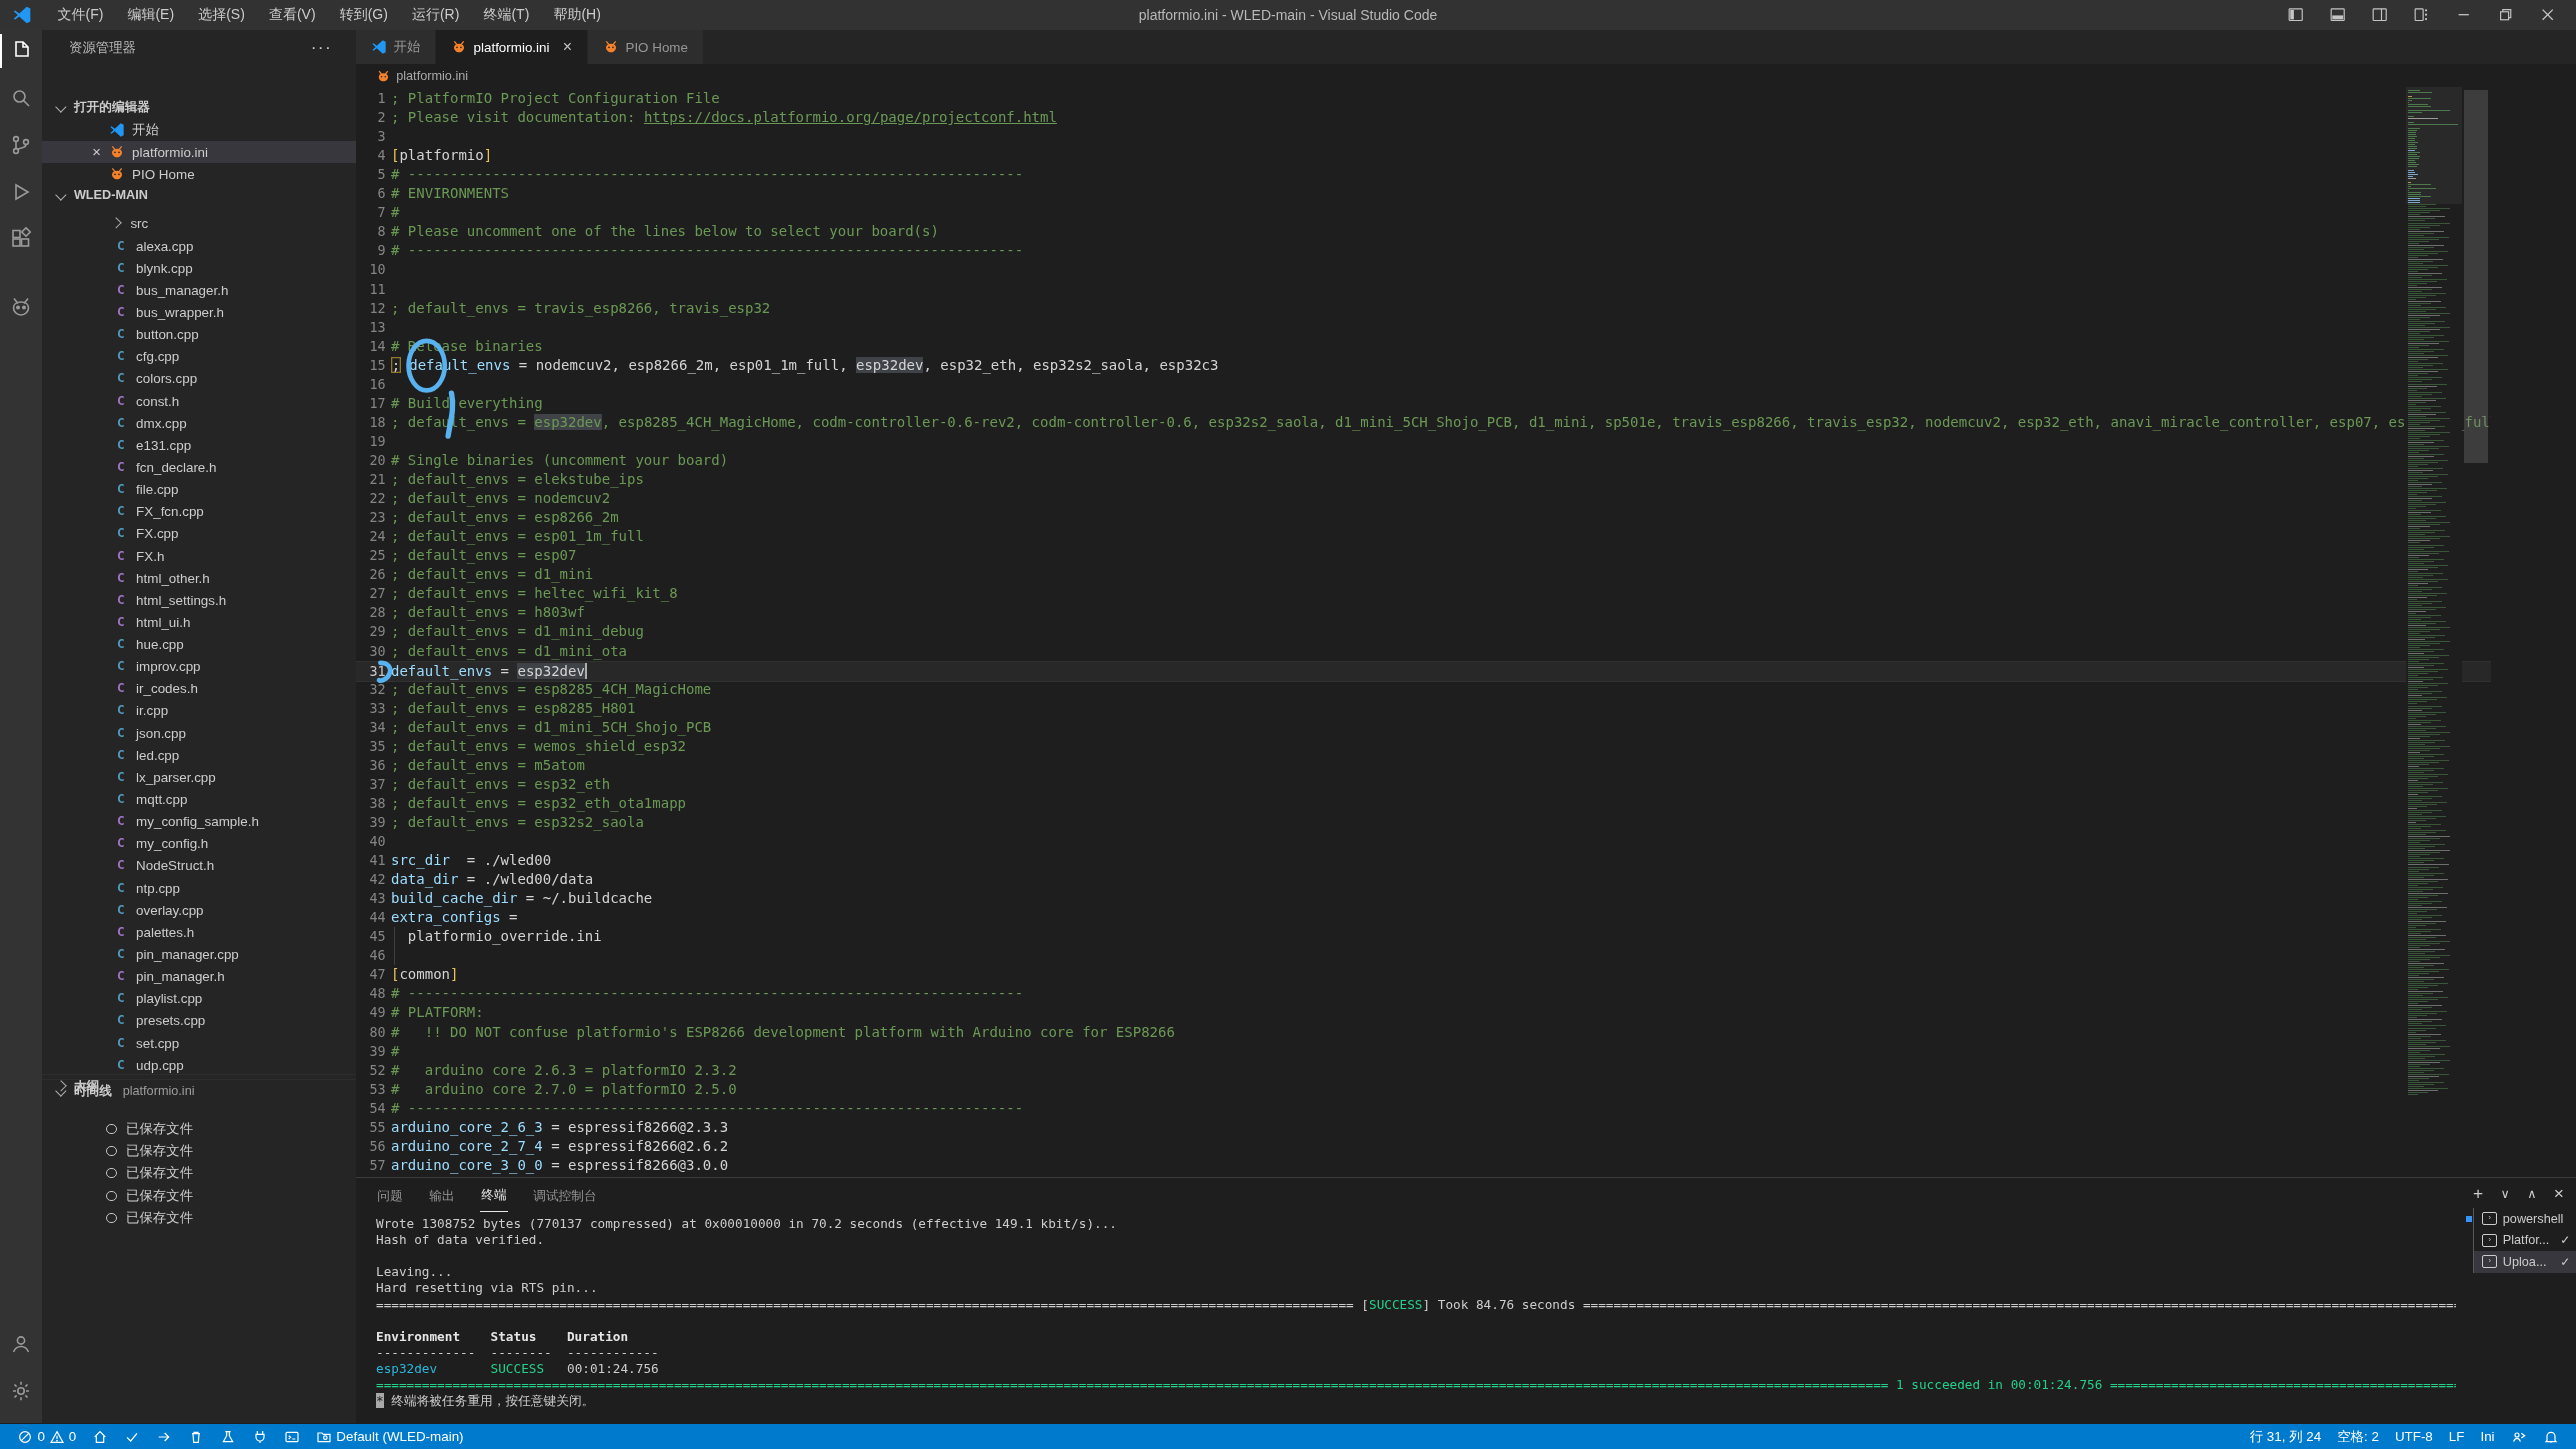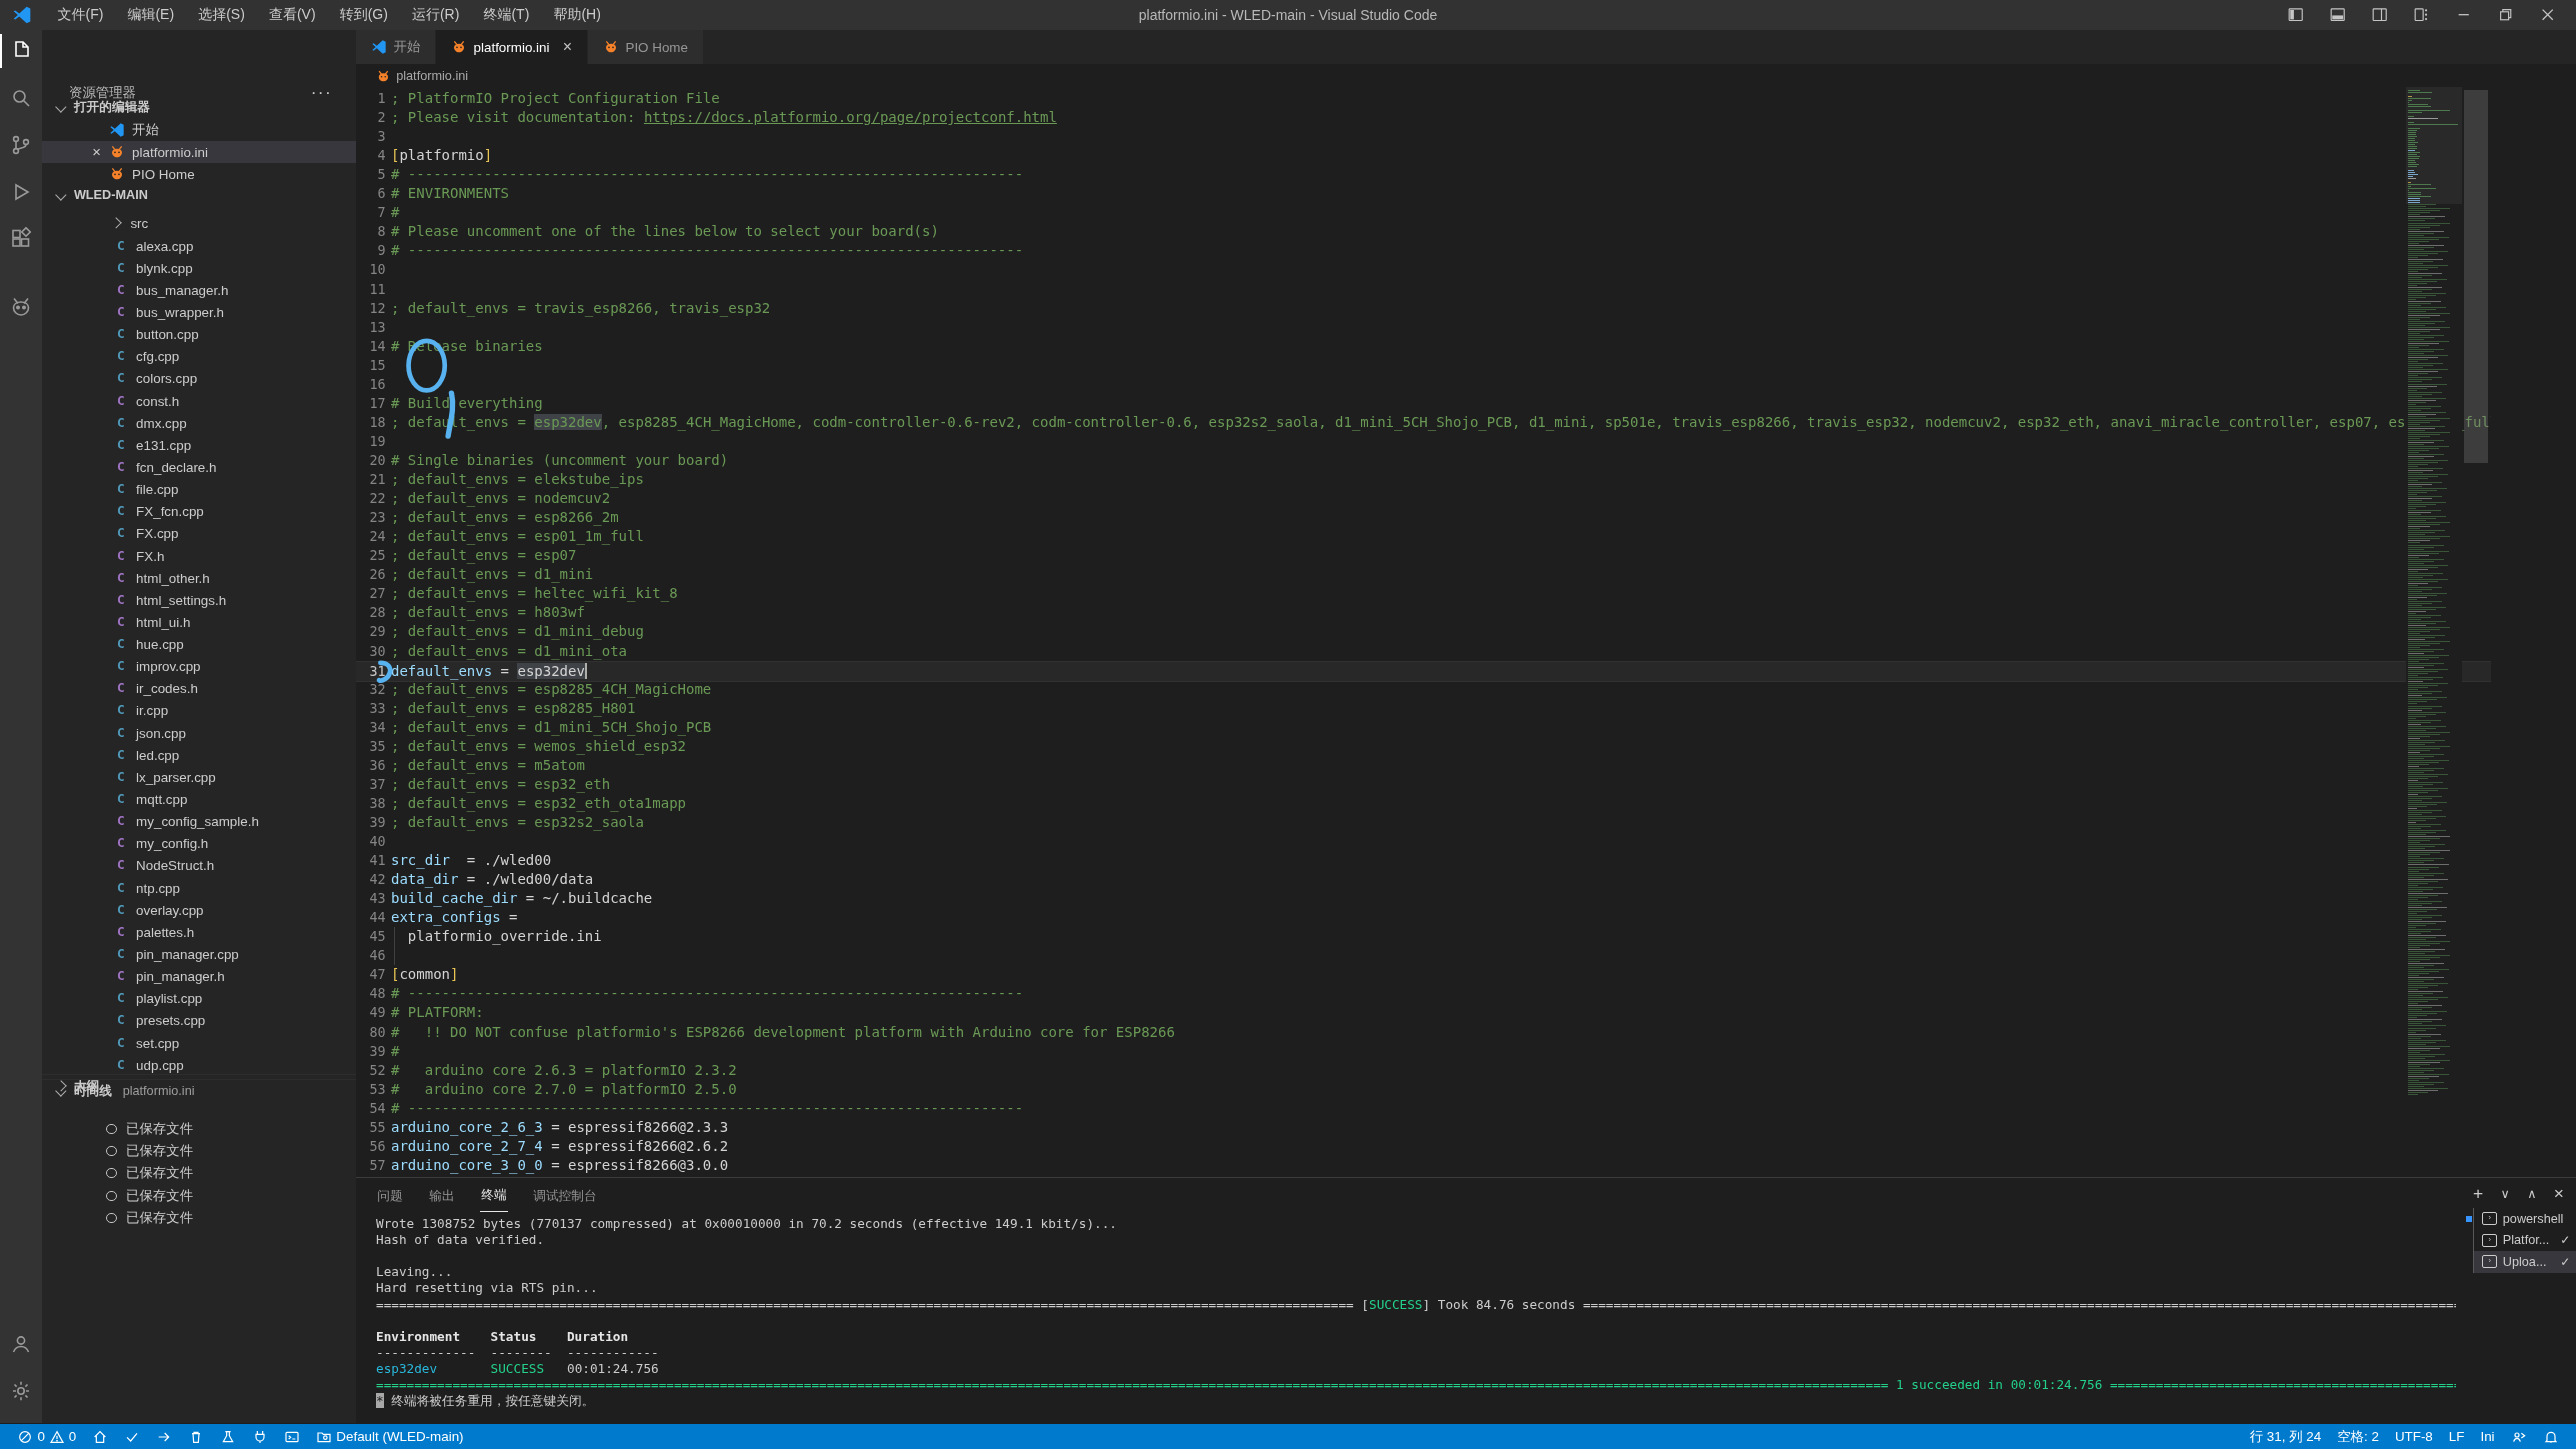--- a/index.html
+++ b/index.html
@@ -15,21 +15,21 @@
   .wc{width:19px;height:19px;display:flex;align-items:center;justify-content:center;color:#c5c5c5;}
   .wc svg{width:17.4px;height:17.4px;}
   
   .activitybar{position:absolute;left:0;top:30px;width:42px;height:1393px;background:#333333;}
   .ab-item{position:absolute;left:0;width:42px;height:42px;display:flex;align-items:center;justify-content:center;}
   .ab-item svg{width:24px;height:24px;stroke:#9a9a9a;fill:none;stroke-width:1.6;}
   .ab-item.active svg{stroke:#ffffff;}
   .ab-item.active::before{content:"";position:absolute;left:0;top:4px;bottom:4px;width:2px;background:#ffffff;}
   
   .sidebar{position:absolute;left:42px;top:30px;width:314px;height:1393px;background:#252526;overflow:hidden;}
-  .sb-title{position:absolute;left:0;top:6.7px;width:100%;height:24px;margin-top:45px;}
+  .sb-title{position:absolute;left:0;top:6.7px;width:100%;height:24px;}
   .sb-title .t{position:absolute;left:27px;top:2.7px;font-size:13.4px;color:#bbbbbb;}
   .sb-title .dots{position:absolute;right:24px;top:0px;font-size:17.4px;letter-spacing:1.3px;color:#cccccc;}
   .sec-h{position:absolute;left:0;width:314px;height:22px;display:flex;align-items:center;font-weight:bold;font-size:12.7px;color:#cccccc;}
   .sec-h .chev{margin-left:14.8px;margin-right:9.4px;}
   .sec-h.bordered{border-top:0.7px solid #2d2d2d;}
   .chev{display:inline-block;width:6.7px;height:6.7px;border-right:1.3px solid #b0b0b0;border-bottom:1.3px solid #b0b0b0;flex:0 0 auto;}
   .chev.down{transform:rotate(45deg);}
   .chev.right{transform:rotate(-45deg);}
   .row{position:absolute;left:0;width:314px;height:22px;display:flex;align-items:center;font-size:13.4px;color:#cccccc;white-space:nowrap;}
   .row.selected{background:#37373d;}
@@ -505,21 +505,21 @@
         <div class="cl" style="top: 78px;"><span class="ln">5</span><span class="ct"><span class="st-cm"># -------------------------------------------------------------------------</span></span></div>
         <div class="cl" style="top: 97px;"><span class="ln">6</span><span class="ct"><span class="st-cm"># ENVIRONMENTS</span></span></div>
         <div class="cl" style="top: 116px;"><span class="ln">7</span><span class="ct"><span class="st-cm">#</span></span></div>
         <div class="cl" style="top: 135px;"><span class="ln">8</span><span class="ct"><span class="st-cm"># Please uncomment one of the lines below to select your board(s)</span></span></div>
         <div class="cl" style="top: 154px;"><span class="ln">9</span><span class="ct"><span class="st-cm"># -------------------------------------------------------------------------</span></span></div>
         <div class="cl" style="top: 173px;"><span class="ln">10</span><span class="ct"></span></div>
         <div class="cl" style="top: 193px;"><span class="ln">11</span></div>
         <div class="cl" style="top: 212px;"><span class="ln">12</span><span class="ct"><span class="st-cm">; default_envs = travis_esp8266, travis_esp32</span></span></div>
         <div class="cl" style="top: 231px;"><span class="ln">13</span><span class="ct"></span></div>
         <div class="cl" style="top: 250px;"><span class="ln">14</span><span class="ct"><span class="st-cm"># Release binaries</span></span></div>
-        <div class="cl" style="top: 269px;"><span class="ln">15</span></div>
+        <div class="cl" style="top: 269px;"><span class="ln">15</span><span class="ct"><span class="st-box">;</span><span class="st-pl"> </span><span class="st-key">default_envs</span><span class="st-pl"> = nodemcuv2, esp8266_2m, esp01_1m_full, </span><span class="st-hlw">esp32dev</span><span class="st-pl">, esp32_eth, esp32s2_saola, esp32c3</span></span></div>
         <div class="cl" style="top: 288px;"><span class="ln">16</span><span class="ct"></span></div>
         <div class="cl" style="top: 307px;"><span class="ln">17</span><span class="ct"><span class="st-cm"># Build everything</span></span></div>
         <div class="cl" style="top: 326px;"><span class="ln">18</span><span class="ct"><span class="st-cm">; default_envs = </span><span class="st-hlg">esp32dev</span><span class="st-cm">, esp8285_4CH_MagicHome, codm-controller-0.6-rev2, codm-controller-0.6, esp32s2_saola, d1_mini_5CH_Shojo_PCB, d1_mini, sp501e, travis_esp8266, travis_esp32, nodemcuv2, esp32_eth, anavi_miracle_controller, esp07, esp01_1m_full, m5atom, h803wf</span></span></div>
         <div class="cl" style="top: 345px;"><span class="ln">19</span><span class="ct"></span></div>
         <div class="cl" style="top: 364px;"><span class="ln">20</span><span class="ct"><span class="st-cm"># Single binaries (uncomment your board)</span></span></div>
         <div class="cl" style="top: 383px;"><span class="ln">21</span><span class="ct"><span class="st-cm">; default_envs = elekstube_ips</span></span></div>
         <div class="cl" style="top: 402px;"><span class="ln">22</span><span class="ct"><span class="st-cm">; default_envs = nodemcuv2</span></span></div>
         <div class="cl" style="top: 421px;"><span class="ln">23</span><span class="ct"><span class="st-cm">; default_envs = esp8266_2m</span></span></div>
         <div class="cl" style="top: 440px;"><span class="ln">24</span><span class="ct"><span class="st-cm">; default_envs = esp01_1m_full</span></span></div>
         <div class="cl" style="top: 459px;"><span class="ln">25</span><span class="ct"><span class="st-cm">; default_envs = esp07</span></span></div>

